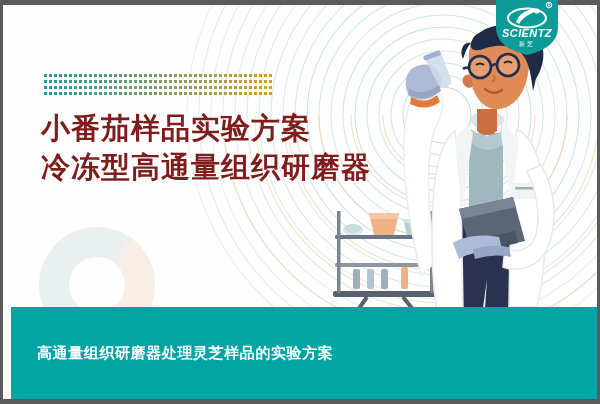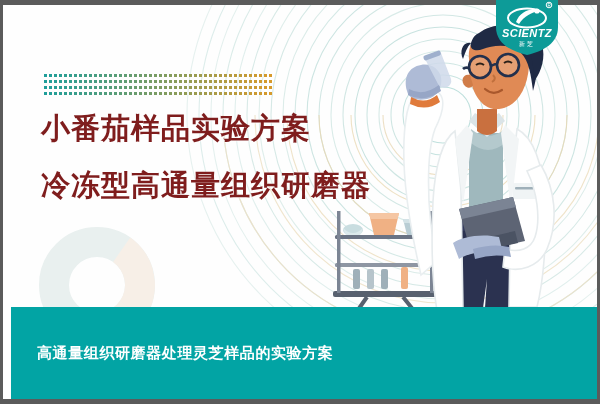--- a/index.html
+++ b/index.html
@@ -79,21 +79,21 @@
   }
   .headline .ln{
     display:block;
     font-size:29px;
     font-weight:700;
     color:#7f1d1d;
     letter-spacing:1px;
     white-space:nowrap;
     text-shadow:0 0 1px rgba(255,255,255,.9), 0 1px 0 rgba(255,255,255,.7);
   }
-  .headline .ln.two{margin-top:23px;}
+  .headline .ln.two{margin-top:5px;}
 
   
   .banner{
     position:absolute;
     left:8px;bottom:0;
     width:594px;height:92px;
     background:#02a4a4;
     z-index:40;
     margin-top:14px;
   }

